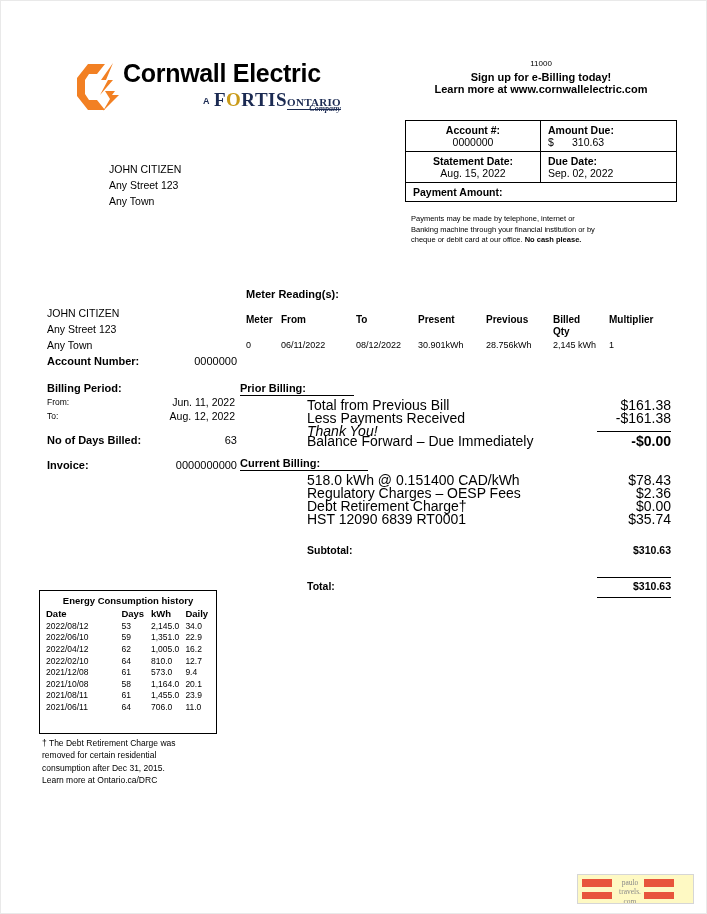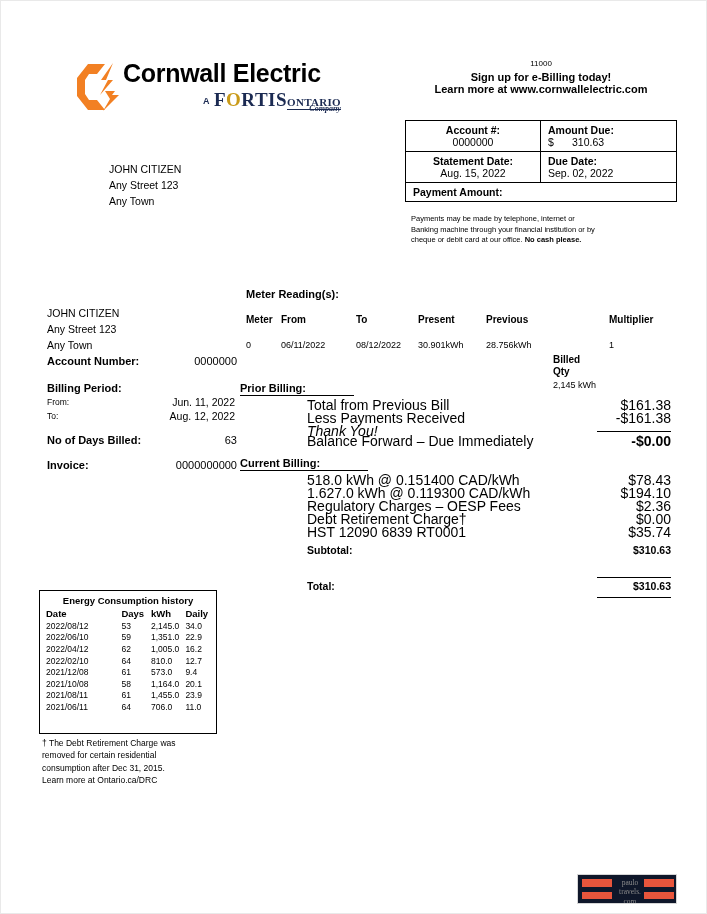--- a/index.html
+++ b/index.html
@@ -100,21 +100,21 @@
   #meter-title { left: 245px; top: 287px; font-size: 11px; font-weight: bold; }
   #meter-table { left: 245px; top: 313px; width: 430px; font-size: 10px; }
   #meter-table .hrow { position: relative; height: 26px; font-weight: bold; }
   #meter-table .drow { position: relative; height: 16px; }
   #meter-table span { position: absolute; top: 0; white-space: nowrap; }
   .c-meter { left: 0px; }
   .c-from  { left: 35px; }
   .c-to    { left: 110px; }
   .c-pres  { left: 172px; }
   .c-prev  { left: 240px; }
-  .c-qty   { left: 307px; margin-top: 40px; }
+  .c-qty   { left: 307px; }
   .c-mult  { left: 363px; }
   #meter-table .sub { top: 12px; }
   #meter-table .drow span { font-size: 9px; }
 
   
   .sec-head {
     font-size: 11px; font-weight: bold;
     border-bottom: 1.4px solid #000;
     display: inline-block; padding-right: 48px; padding-bottom: 1px;
   }
@@ -152,22 +152,22 @@
   #hist-table td { font-size: 8.5px; padding: 0.8px 0; }
   #hist-table th.h-date, #hist-table td.t-date { width: 46%; }
   #hist-table th.h-days, #hist-table td.t-days { width: 18%; }
   #hist-table th.h-kwh,  #hist-table td.t-kwh  { width: 21%; margin-left: 28px; }
   #hist-table th.h-daily,#hist-table td.t-daily{ width: 15%; }
 
   #hist-note { left: 41px; top: 736px; width: 186px; font-size: 8.5px; line-height: 1.45; }
 
   
   #watermark {
-    left: 576px; top: 873px; width: 100px; height: 30px;
-    border: 1px solid #d6d6d6; box-sizing: border-box; background: #0f172a;
+    left: 576px; top: 873px; width: 117px; height: 30px;
+    border: 1px solid #d6d6d6; box-sizing: border-box; background: #fef9c3;
     overflow: hidden;
   }
   #watermark .bar { position: absolute; background: #e8553c; }
   #wm-b1 { left: 4px;  top: 4px;  width: 30px; height: 8px; }
   #wm-b2 { left: 4px;  top: 17px; width: 30px; height: 7px; }
   #wm-b3 { left: 66px; top: 4px;  width: 30px; height: 8px; }
   #wm-b4 { left: 66px; top: 17px; width: 30px; height: 7px; }
   #wm-text {
     position: absolute; left: 28px; top: 3px; width: 48px;
     font-family: "Liberation Serif", serif;
@@ -317,24 +317,20 @@
     </div>
   </div>
 
   <div id="curr-head" class="abs sec-head">Current Billing:</div>
   <div id="curr-items" class="abs lineitems">
     <div class="li">
       <span class="desc">518.0 kWh @ 0.151400 CAD/kWh</span>
       <span class="amt">$78.43</span>
     </div>
     <div class="li">
-      <span class="desc">1.627.0 kWh @ 0.119300 CAD/kWh</span>
-      <span class="amt">$194.10</span>
-    </div>
-    <div class="li">
       <span class="desc">Regulatory Charges – OESP Fees</span>
       <span class="amt">$2.36</span>
     </div>
     <div class="li">
       <span class="desc">Debt Retirement Charge†</span>
       <span class="amt">$0.00</span>
     </div>
     <div class="li">
       <span class="desc">HST 12090 6839 RT0001</span>
       <span class="amt">$35.74</span>

